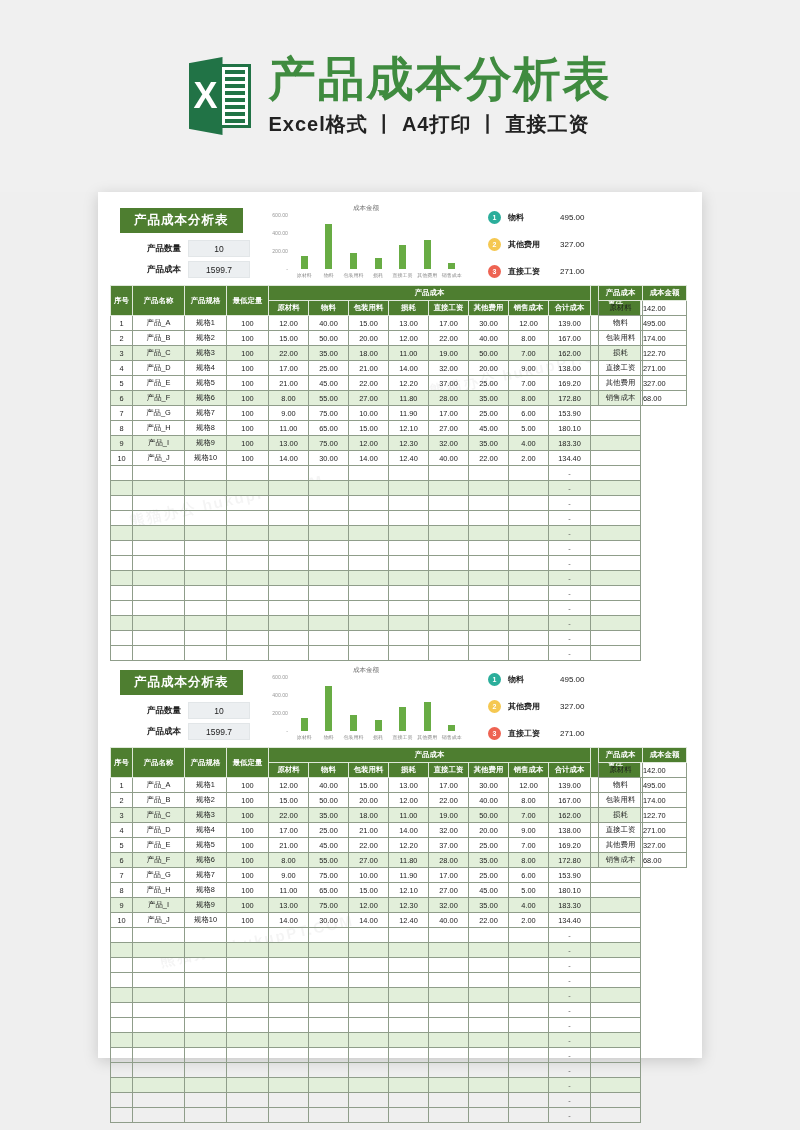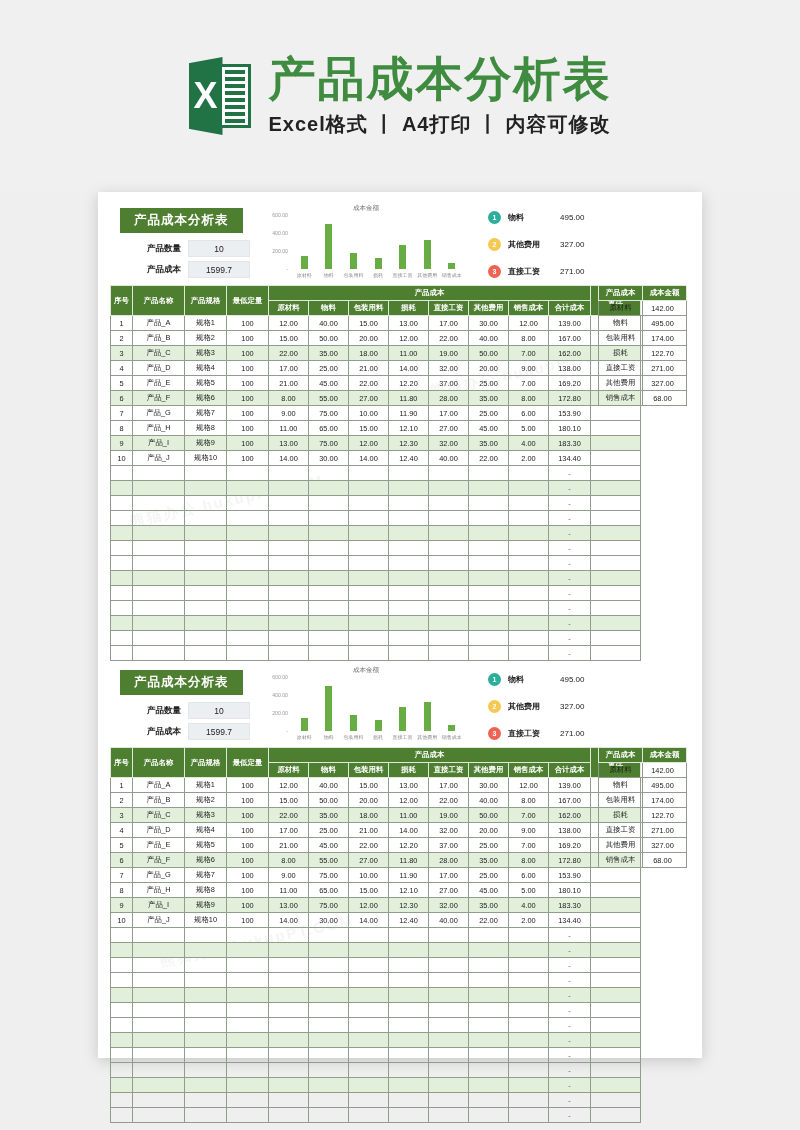--- a/index.html
+++ b/index.html
@@ -130,21 +130,21 @@
 
   .main-table { position:absolute; left:12px; top:0; }
   .num { text-align:right; padding-right:4px; }
   .zebra { background:#e2efda; }
   .tail .num { color:#555; }
 
   
   .side-table { position:absolute; left:500px; top:0; }
   .side-table td, .side-table th { height:15px; }
   .side-table .lbl { width:44px; }
-  .side-table .val { width:44px; text-align:center; padding-right:4px; }
+  .side-table .val { width:44px; text-align:left; padding-right:4px; }
 
   
   .wm {
     position:absolute; color:rgba(0,0,0,.045); font-size:15px; font-weight:bold;
     letter-spacing:2px; pointer-events:none; white-space:nowrap;
     transform:rotate(-12deg); font-family:"Liberation Sans",sans-serif;
   }
 </style>
 </head>
 <body>
@@ -161,21 +161,21 @@
           <i></i>
           <i></i>
           <i></i>
           <i></i>
           <i></i>
           <i></i>
         </div>
     </div>
     <div class="banner-text">
       <div class="banner-title">产品成本分析表</div>
-      <div class="banner-sub">Excel格式 丨 A4打印 丨 内容可修改</div>
+      <div class="banner-sub">Excel格式 丨 A4打印 丨 直接工资</div>
     </div>
   </div>
 </div>
 
 <div class="paper">
 
   <div class="wm" style="left:30px; top:300px;">熊猫办公 hukupPT.COM</div>
   <div class="wm" style="left:330px; top:170px;">熊猫办公 hukupPT.COM</div>
   <div class="wm" style="left:60px; top:740px;">熊猫办公 hukupPT.COM</div>
 

